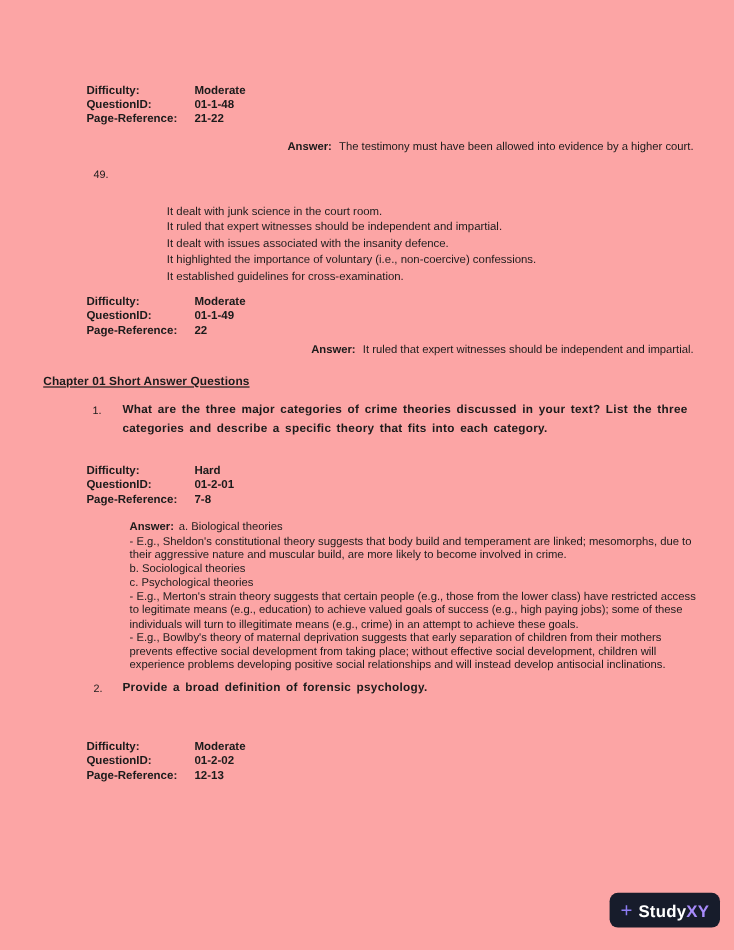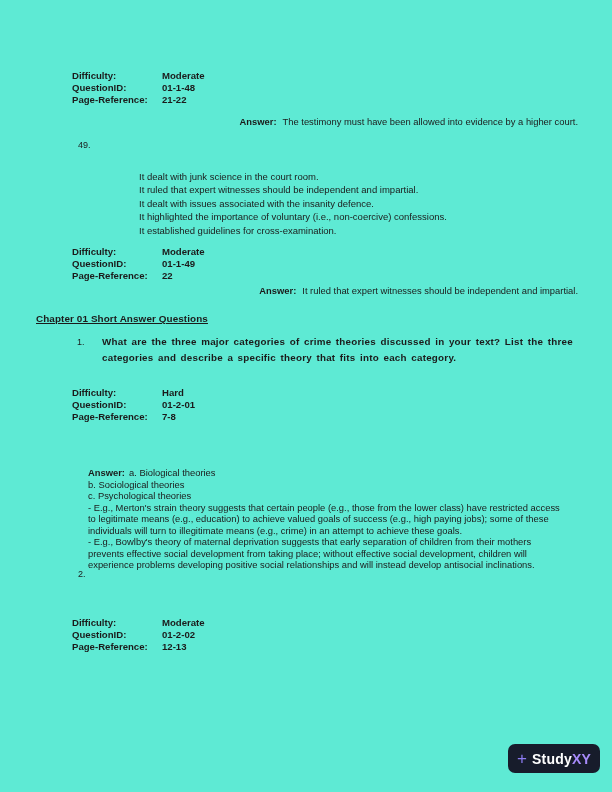--- a/index.html
+++ b/index.html
@@ -1,19 +1,19 @@
 <!DOCTYPE html>
 <html><head>
 <meta charset="utf-8">
 <style>
   html,body{margin:0;padding:0;background:#ffffff;}
   .page{
     position:relative;
     width:612px;height:792px;
-    background:#5eead4;
+    background:#fca5a5;
     font-family:"Liberation Sans","DejaVu Sans",sans-serif;
     color:#1b1b1b;
     overflow:hidden;
   }
   .abs{position:absolute;}
   
   .meta{left:72px;font-size:9.6px;line-height:12px;}
   .mrow{display:flex;}
   .mlabel{font-weight:bold;width:90px;flex:0 0 90px;}
   .mval{font-weight:bold;}
@@ -29,21 +29,21 @@
     font-weight:bold;font-size:9.8px;line-height:15.5px;
     letter-spacing:0.25px;word-spacing:1.5px;
     text-align:justify;
   }
   .qtext i{font-style:italic;}
   
   .options{left:127px;font-size:9.5px;line-height:13.4px;}
   
   .heading{left:36px;font-weight:bold;font-size:9.9px;letter-spacing:0.1px;}
   
-  .ansblock{left:88px;width:478px;font-size:9.4px;line-height:11.5px;margin-top:34px;}
+  .ansblock{left:108px;width:478px;font-size:9.4px;line-height:11.5px;}
   .ansblock .b{margin-right:4px;}
   
   .pagenum{left:0;width:100%;text-align:center;font-size:9.6px;letter-spacing:0.5px;}
   .brand{
     left:508px;top:744px;width:92px;height:29px;
     background:#171c2b;border-radius:7px;
     display:flex;align-items:center;justify-content:center;gap:5px;
   }
   .brand-plus{
     color:#8d7cf3;font-size:17px;font-weight:400;line-height:1;
@@ -122,27 +122,29 @@
     <div class="mrow">
       <span class="mlabel">Page-Reference:</span>
       <span class="mval">7-8</span>
     </div>
   </div>
 
   <div class="abs ansblock" style="top:433px;">
     <div>
       <span class="b">Answer:</span><span>a. Biological theories</span>
     </div>
+    <div>- E.g., Sheldon's constitutional theory suggests that body build and temperament are linked; mesomorphs, due to their aggressive nature and muscular build, are more likely to become involved in crime.</div>
     <div>b. Sociological theories</div>
     <div>c. Psychological theories</div>
     <div>- E.g., Merton's strain theory suggests that certain people (e.g., those from the lower class) have restricted access to legitimate means (e.g., education) to achieve valued goals of success (e.g., high paying jobs); some of these individuals will turn to illegitimate means (e.g., crime) in an attempt to achieve these goals.</div>
     <div>- E.g., Bowlby's theory of maternal deprivation suggests that early separation of children from their mothers prevents effective social development from taking place; without effective social development, children will experience problems developing positive social relationships and will instead develop antisocial inclinations.</div>
   </div>
 
   <div class="abs qnum" style="top:569px;left:78px;">2.</div>
+  <div class="abs qtext" style="top:566px;text-align:left;">Provide a broad definition of forensic psychology.</div>
 
   <div class="abs meta" style="top:617px;">
     <div class="mrow">
       <span class="mlabel">Difficulty:</span>
       <span class="mval">Moderate</span>
     </div>
     <div class="mrow">
       <span class="mlabel">QuestionID:</span>
       <span class="mval">01-2-02</span>
     </div>

